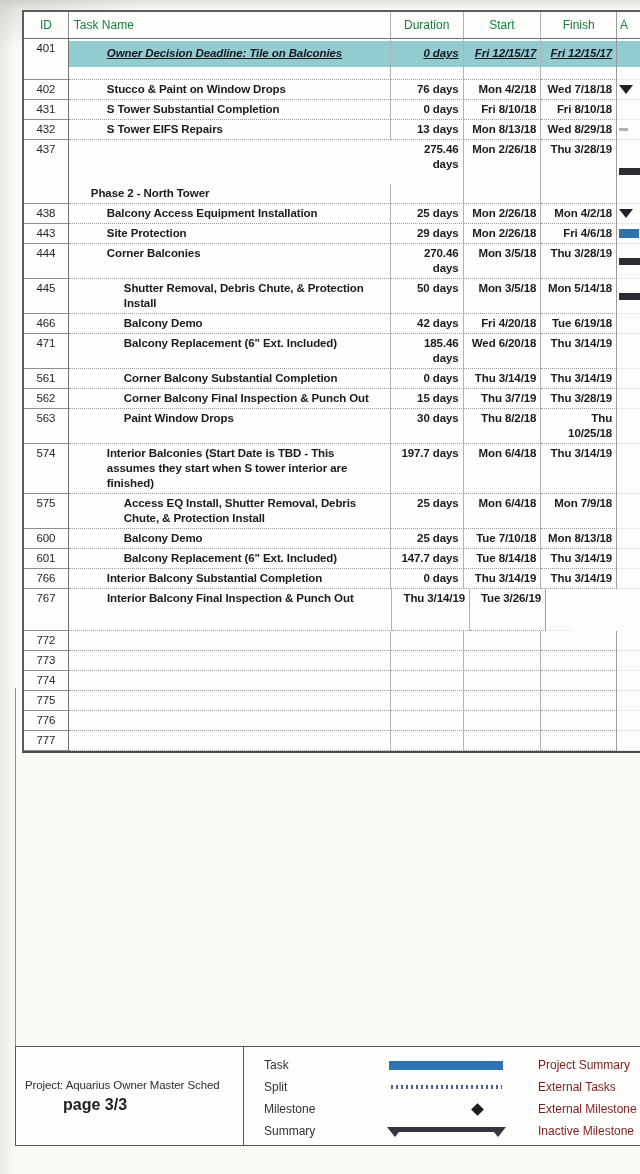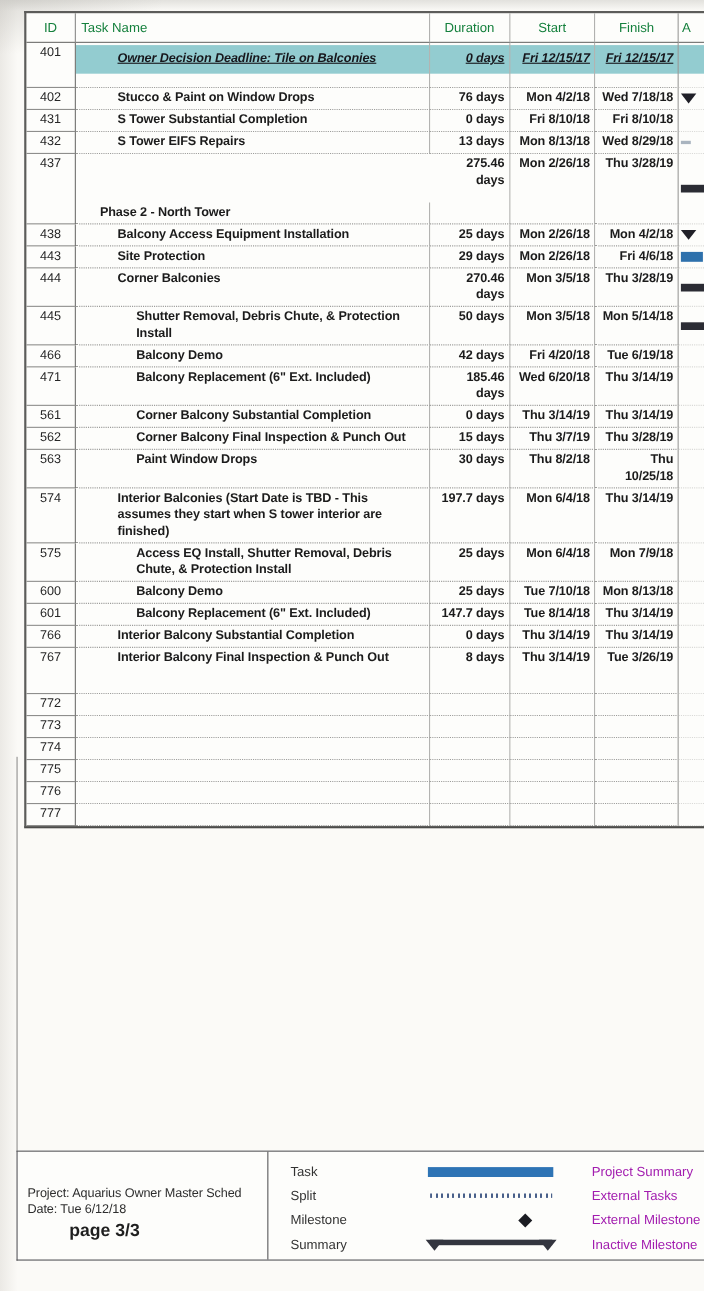--- a/index.html
+++ b/index.html
@@ -74,21 +74,21 @@
   .f-left{width:228px;border-right:1px solid #57575a;box-sizing:border-box;
     padding:31px 0 0 9px;color:#2e2e2e;}
   .f-left .line{font-size:11.5px;line-height:15px;letter-spacing:-0.1px;}
   .f-left .page-line{font-size:16px;font-weight:bold;margin:3px 0 0 38px;color:#1f1f1f;}
   .f-right{flex:1;display:flex;padding-top:7px;box-sizing:border-box;}
   .lg-col-left{width:280px;}
   .lg-col-right{flex:1;margin-left:14px;}
   .lg-row{display:flex;align-items:center;height:22px;}
   .lg-label{width:145px;padding-left:20px;font-size:12px;color:#333;box-sizing:border-box;}
   .lg-sym{width:115px;display:flex;align-items:center;position:relative;height:14px;}
-  .lg-right-label{height:22px;display:flex;align-items:center;font-size:12px;color:#a21caf;white-space:nowrap;}
+  .lg-right-label{height:22px;display:flex;align-items:center;font-size:12px;color:#7f1d1d;white-space:nowrap;}
 
   .lg-shape.task-bar-icon{width:114px;height:9px;background:#2e74b5;}
   .lg-shape.split-dots-icon{width:111px;height:4px;margin-left:2px;
     background:repeating-linear-gradient(90deg,#49608a 0 2px, rgba(0,0,0,0) 2px 5px);}
   .lg-shape.milestone-diamond-icon{width:9px;height:9px;background:#1b1c22;
     transform:rotate(45deg);margin-left:84px;}
   .lg-shape.summary-bar-icon.composite{position:relative;width:115px;height:13px;background:none;}
   .summary-sym-bar{position:absolute;left:2px;right:2px;top:2px;height:5px;background:#33353f;}
   .summary-sym-wedge{position:absolute;top:2px;width:0;height:0;
     border-left:8px solid transparent;border-right:8px solid transparent;border-top:10px solid #33353f;}
@@ -276,21 +276,20 @@
           <div class="c id-c">766</div>
           <div class="c name-c indent-2">Interior Balcony Substantial Completion</div>
           <div class="c dur-c">0 days</div>
           <div class="c start-c">Thu 3/14/19</div>
           <div class="c fin-c">Thu 3/14/19</div>
           <div class="c g-c"></div>
         </div>
         <div class="row tall-row">
           <div class="c id-c">767</div>
           <div class="c name-c indent-2">Interior Balcony Final Inspection &amp; Punch Out</div>
-          <div class="c dur-c">8 days</div>
           <div class="c start-c">Thu 3/14/19</div>
           <div class="c fin-c">Tue 3/26/19</div>
           <div class="c g-c"></div>
         </div>
         <div class="row">
           <div class="c id-c">772</div>
           <div class="c name-c"></div>
           <div class="c dur-c"></div>
           <div class="c start-c"></div>
           <div class="c fin-c"></div>
@@ -337,21 +336,20 @@
           <div class="c g-c"></div>
         </div>
       </div>
   </div>
 
   <div class="below-line"></div>
 
   <div class="footer">
     <div class="f-left">
       <div class="line">Project: Aquarius Owner Master Sched</div>
-      <div class="line">Date: Tue 6/12/18</div>
       <div class="page-line">page 3/3</div>
     </div>
     <div class="f-right">
       <div class="lg-col-left" id="legend-left">
           <div class="lg-row">
             <div class="lg-label">Task</div>
             <div class="lg-sym">
               <span class="lg-shape task-bar-icon"></span>
             </div>
           </div>

